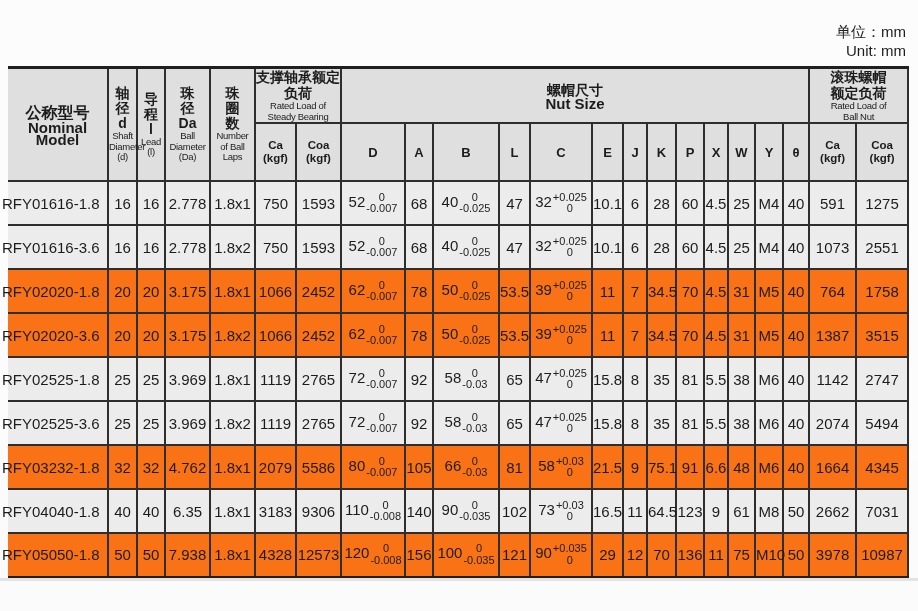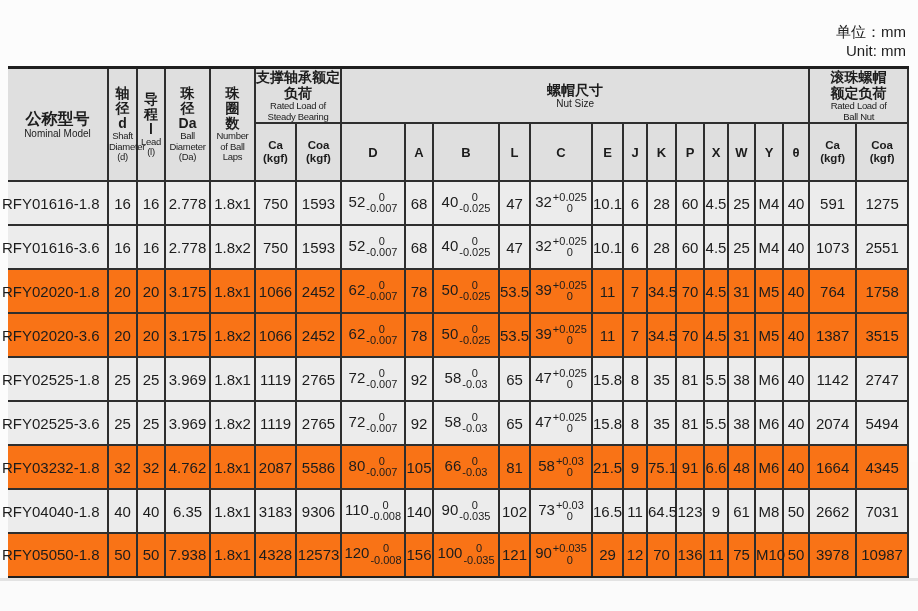--- a/index.html
+++ b/index.html
@@ -23,21 +23,21 @@
   thead tr.grp { height:46px; }
   thead tr.sub { height:58px;padding-left:40px; }
   tbody tr { height:44px; background:#f97316; }
   tbody tr.shade { background:#ececec; }
   tbody td { font-size:15px; white-space:nowrap; }
 
   .pl { white-space:pre-line; }
   .zh-lg { font-size:16px; line-height:18px; font-weight:bold; }
   .zh-md { font-size:14px; line-height:16px; font-weight:bold; }
   .zh-v  { font-size:14px; line-height:15px; font-weight:bold; }
-  .en-md { font-size:10px; line-height:12px; font-weight:normal; }
+  .en-md { font-size:15px; line-height:12px; font-weight:bold; }
   .en-sm { font-size:9.5px; line-height:10.5px; font-weight:normal; letter-spacing:-0.3px; }
   .sub-letter { font-size:13px; font-weight:bold; }
   .kgf { font-size:11.5px; line-height:13px; font-weight:bold; }
 
   td.model { text-align:left; text-indent:-6px; font-size:15px; }
 
   .tolmain { font-size:15px;text-align:right; }
   .tolstack { display:inline-flex; flex-direction:column; align-items:center;
               vertical-align:middle; font-size:11px; line-height:11.5px;
               margin-left:1px; }
@@ -355,21 +355,21 @@
           <td>40</td>
           <td>2074</td>
           <td>5494</td>
         </tr>
         <tr>
           <td class="model">RFY03232-1.8</td>
           <td>32</td>
           <td>32</td>
           <td>4.762</td>
           <td>1.8x1</td>
-          <td>2087</td>
+          <td>2079</td>
           <td>5586</td>
           <td><span class="tolmain">80</span><span class="tolstack">
               <span>0</span>
               <span>-0.007</span>
             </span></td>
           <td>105</td>
           <td><span class="tolmain">66</span><span class="tolstack">
               <span>0</span>
               <span>-0.03</span>
             </span></td>

